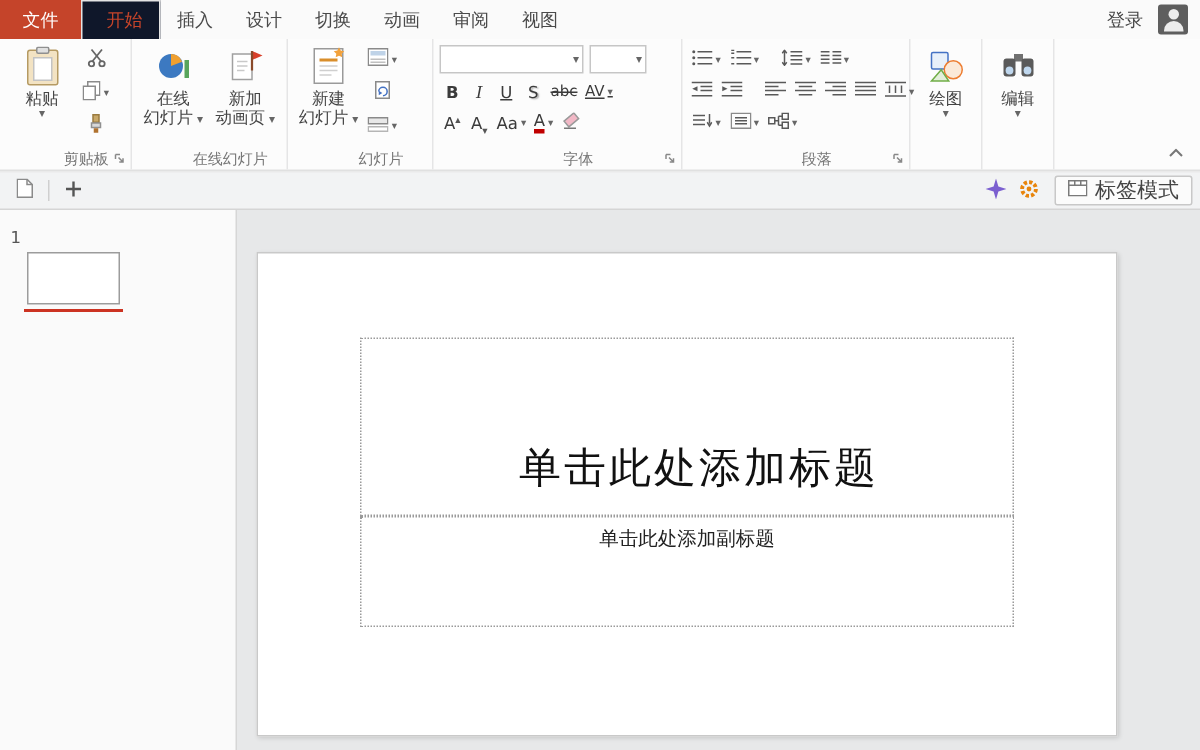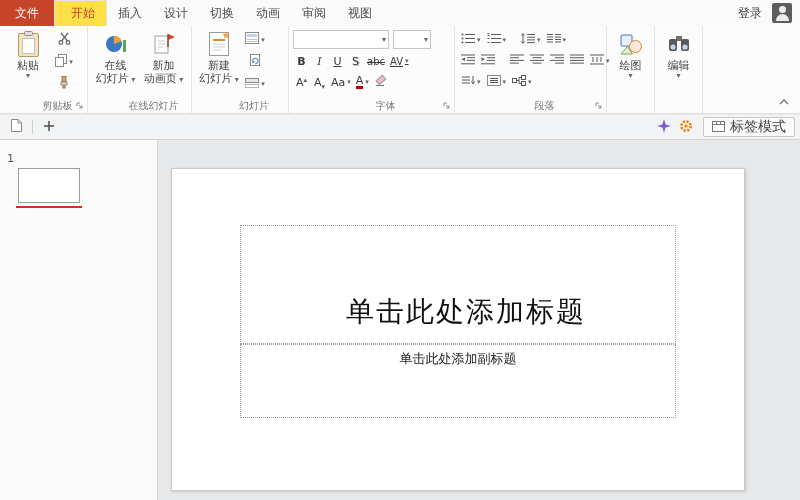--- a/index.html
+++ b/index.html
@@ -4,21 +4,21 @@
 <style>
   * { margin:0; padding:0; box-sizing:border-box; }
   html,body { width:800px; height:500px; overflow:hidden; }
   body { font-family:"DejaVu Sans","Liberation Sans",sans-serif; font-size:12px; color:#444; background:#fff; }
   .app { width:800px; height:500px; display:flex; flex-direction:column; }
 
   
   .menubar { height:26px; background:#FAFAFA; display:flex; align-items:stretch; flex:0 0 26px; }
   .file-btn { background:#C5442A; color:#fff; padding:0 15px; display:flex; align-items:center; cursor:default; }
   .tab { padding:0 11px; display:flex; align-items:center; color:#4a4a4a; }
-  .tab.active { color:#C5442A; background:#fde047; border:1px solid #E4E4E4; border-bottom:none;padding-left:16px; }
+  .tab.active { color:#C5442A; background:#0f172a; border:1px solid #E4E4E4; border-bottom:none;padding-left:16px; }
   .mb-spacer { flex:1; }
   .login { display:flex; align-items:center; padding:0 8px; color:#444; }
   .avatar { width:20px; height:20px; background:#5E5E5E; border-radius:2px; position:relative; margin:3px 8px 0 2px; }
   .av-head { position:absolute; top:2.5px; left:6.5px; width:7px; height:7px; border-radius:50%; background:#ECECEC; }
   .av-body { position:absolute; bottom:2px; left:3.5px; width:13px; height:7px; border-radius:7px 7px 0 0; background:#ECECEC; }
 
   
   .ribbon { height:88px; flex:0 0 88px; background:#FCFCFC; border-bottom:1px solid #E0E0E0; display:flex; position:relative; }
   .rgroup { display:flex; flex-direction:column; height:100%; border-right:1px solid #E5E5E6; padding:1px 1px 0; }
   .gbody { flex:1; display:flex; align-items:flex-start; }

